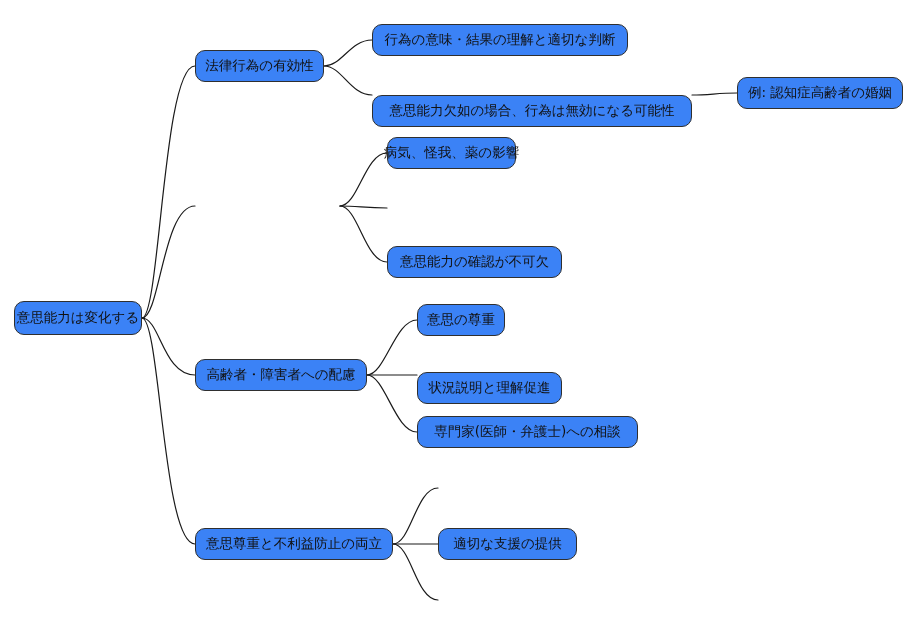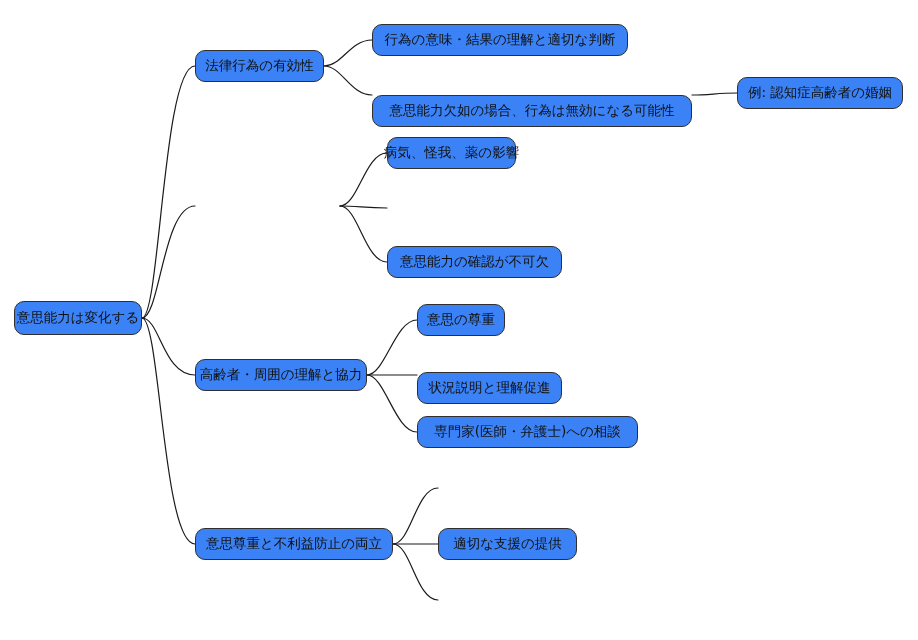--- a/index.html
+++ b/index.html
@@ -71,21 +71,21 @@
   <div class="node" style="left:14px;  top:301px; width:128px; height:34px;">意思能力は変化する</div>
 
   <div class="node" style="left:195px; top:50px;  width:129px; height:32px;">法律行為の有効性</div>
   <div class="node" style="left:372px; top:24px;  width:256px; height:32px;">行為の意味・結果の理解と適切な判断</div>
   <div class="node" style="left:372px; top:79px;  width:320px; height:32px;margin-top:16px;">意思能力欠如の場合、行為は無効になる可能性</div>
   <div class="node" style="left:737px; top:77px;  width:166px; height:32px;">例: 認知症高齢者の婚姻</div>
 
   <div class="node" style="left:387px; top:137px; width:129px; height:32px;">病気、怪我、薬の影響</div>
   <div class="node" style="left:387px; top:246px; width:175px; height:32px;">意思能力の確認が不可欠</div>
 
-  <div class="node" style="left:195px; top:359px; width:172px; height:32px;">高齢者・周囲の理解と協力</div>
+  <div class="node" style="left:195px; top:359px; width:172px; height:32px;">高齢者・障害者への配慮</div>
   <div class="node" style="left:417px; top:304px; width:88px;  height:32px;">意思の尊重</div>
   <div class="node" style="left:417px; top:359px; width:145px; height:32px;margin-top:13px;">状況説明と理解促進</div>
   <div class="node" style="left:417px; top:416px; width:221px; height:32px;">専門家(医師・弁護士)への相談</div>
 
   <div class="node" style="left:195px; top:528px; width:198px; height:32px;">意思尊重と不利益防止の両立</div>
   <div class="node" style="left:438px; top:528px; width:139px; height:32px;">適切な支援の提供</div>
 
 </div>
 
 </body></html>

